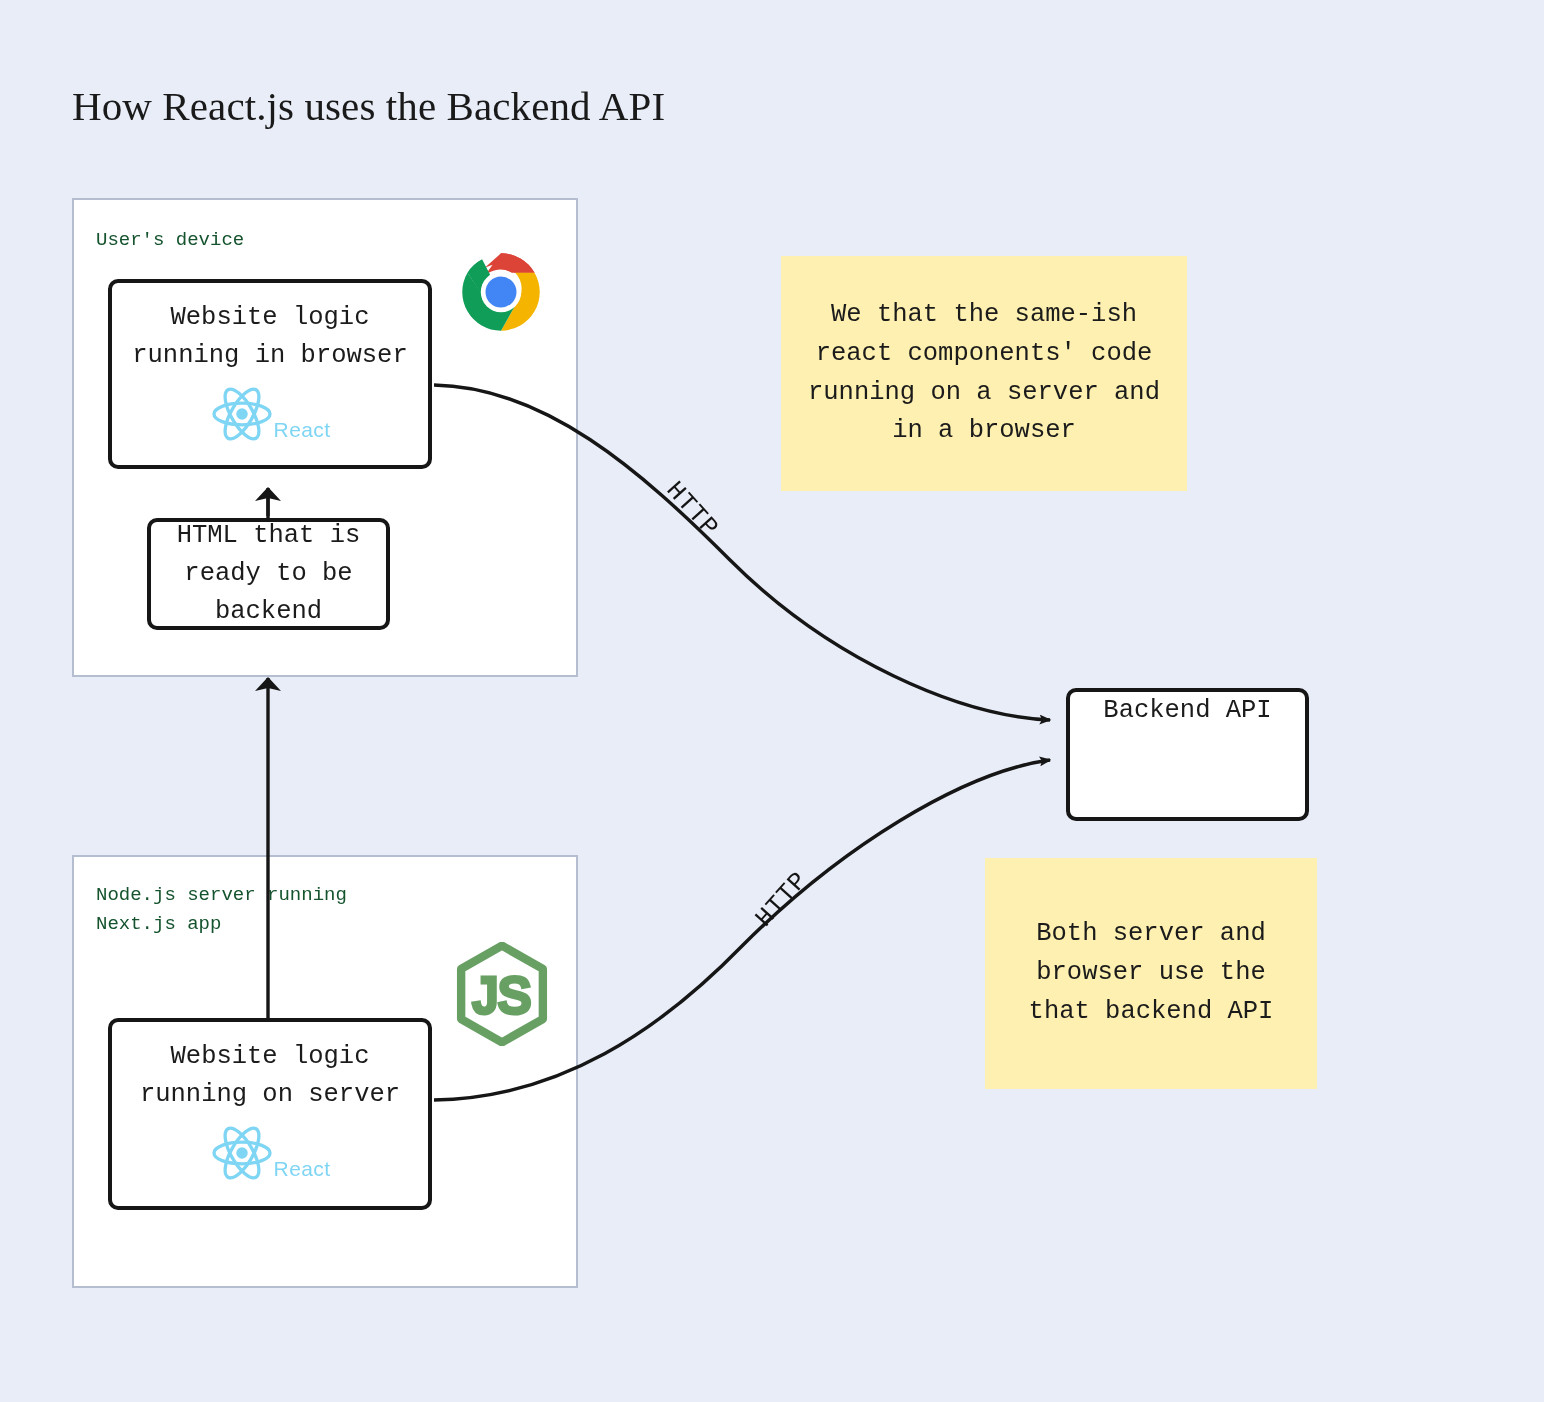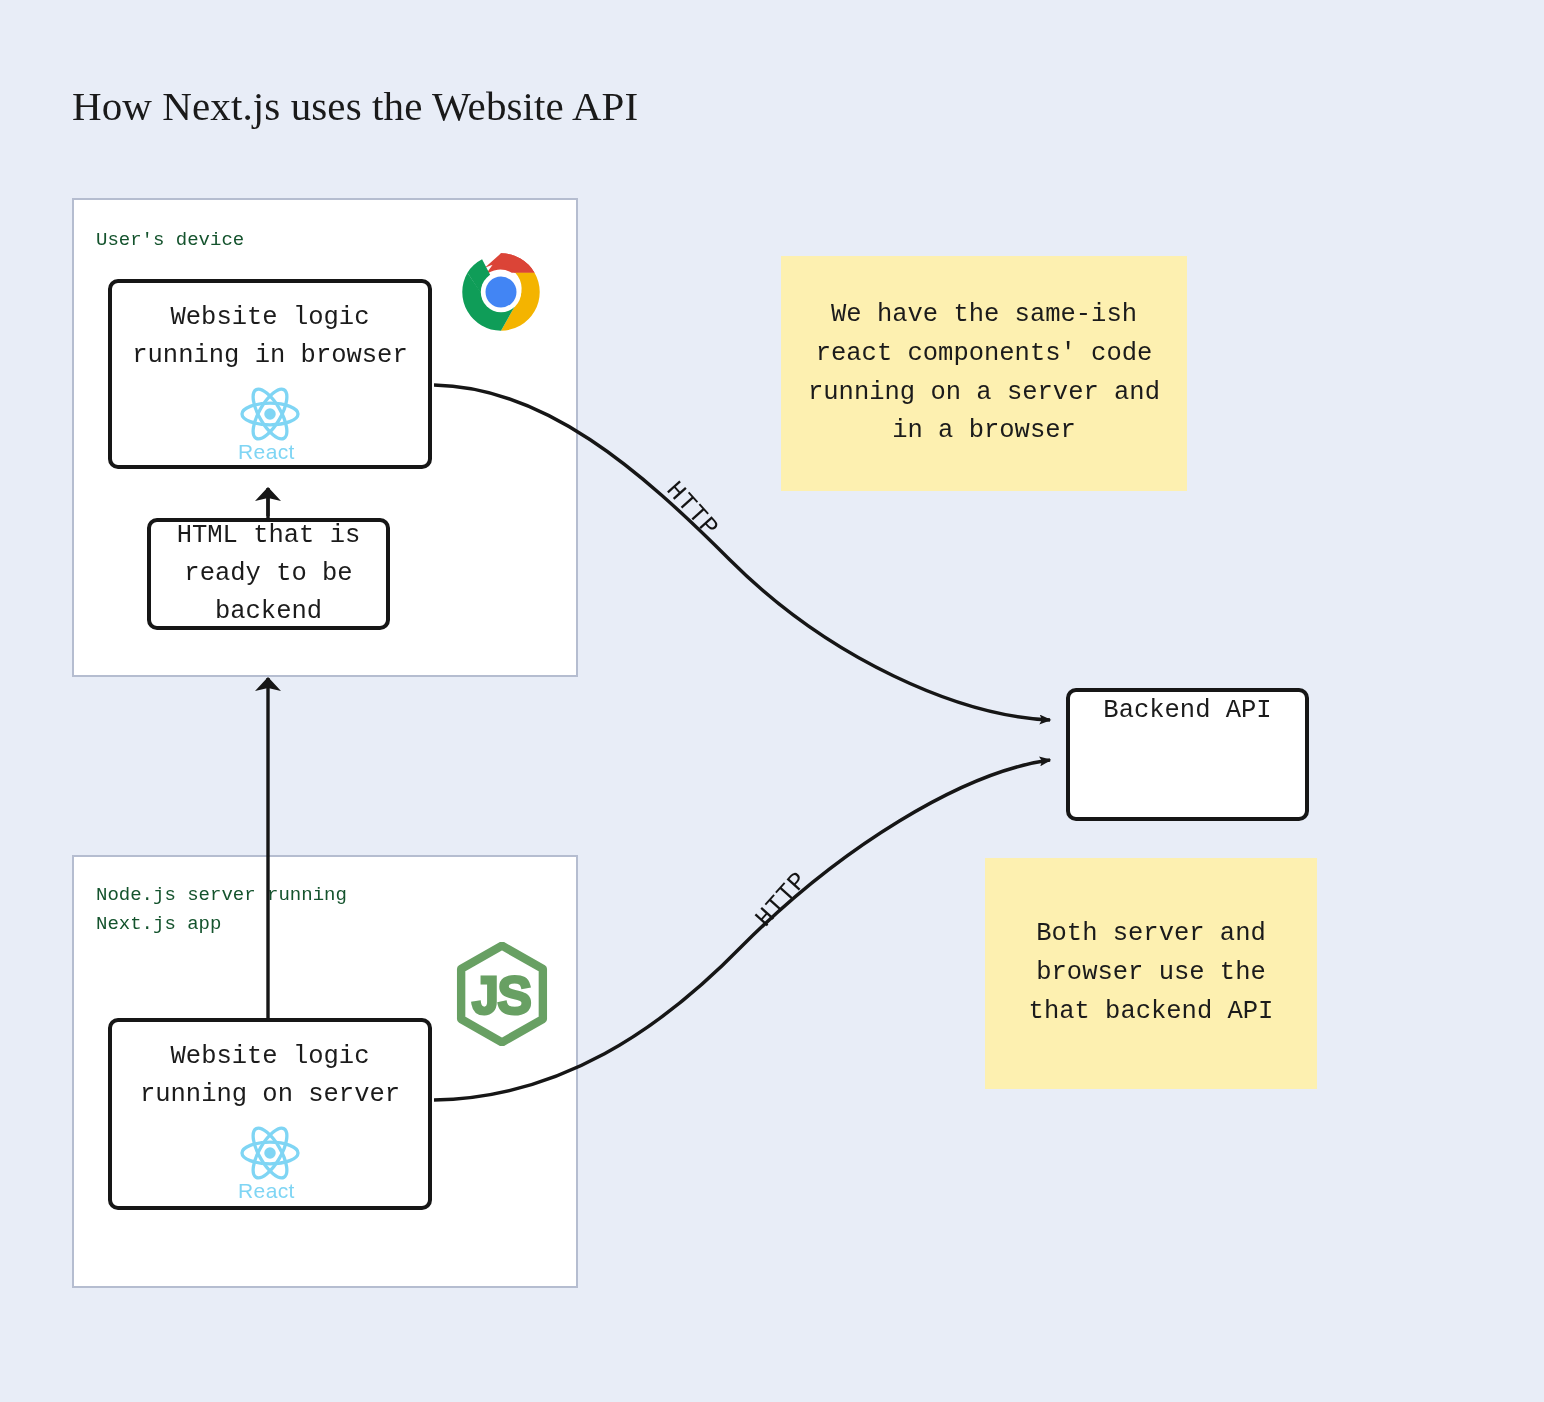--- a/index.html
+++ b/index.html
@@ -84,35 +84,35 @@
     position: absolute;
     font-family: "Liberation Mono", "DejaVu Sans Mono", monospace;
     font-size: 25px;
     color: #141414;
     letter-spacing: 1px;
     transform-origin: center center;
     white-space: nowrap;
   }
   .react-logo {
     display: flex;
-    flex-direction: column;
-    align-items: flex-start;
+    flex-direction: row;
+    align-items: flex-end;
   }
   .react-word {
     font-family: "Liberation Sans", "DejaVu Sans", sans-serif;
     font-size: 21px;
     color: #7fd5f4;
     margin-top: -2px;
     letter-spacing: 0.4px;
   }
 </style>
 </head>
 <body>
 
-<div class="title">How Next.js uses the Website API</div>
+<div class="title">How React.js uses the Backend API</div>
 
 <div class="container-box" style="left:72px; top:198px; width:506px; height:479px;"></div>
 <div class="container-title" style="left:96px; top:226px;">User's device</div>
 
 <div style="position:absolute; left:458px; top:249px; width:86px; height:86px;">
   <svg viewBox="0 0 100 100" width="86" height="86">
 
     <path d="M50 5 A45 45 0 0 1 89 27.5 L62.5 27.5 A27 27 0 0 0 31 31 Z" fill="#db4437"></path>
     <path d="M50 5 A45 45 0 0 1 89 27.5 L66 27.5 A27 27 0 0 0 28.5 24 Z" fill="#db4437"></path>
 
@@ -174,21 +174,21 @@
     </svg>
     <div class="react-word">React</div>
   </div>
 </div>
 
 <div class="round-box" style="left:1066px; top:688px; width:243px; height:133px; justify-content:flex-start;">
   <div class="rb-text">Backend API</div>
 </div>
 
 <div class="note" style="left:781px; top:256px; width:406px; height:235px;">
-  <div class="note-text">We have the same-ish
+  <div class="note-text">We that the same-ish
 react components' code
 running on a server and
 in a browser</div>
 </div>
 
 <div class="note" style="left:985px; top:858px; width:332px; height:231px;">
   <div class="note-text">Both server and
 browser use the
 that backend API</div>
 </div>

